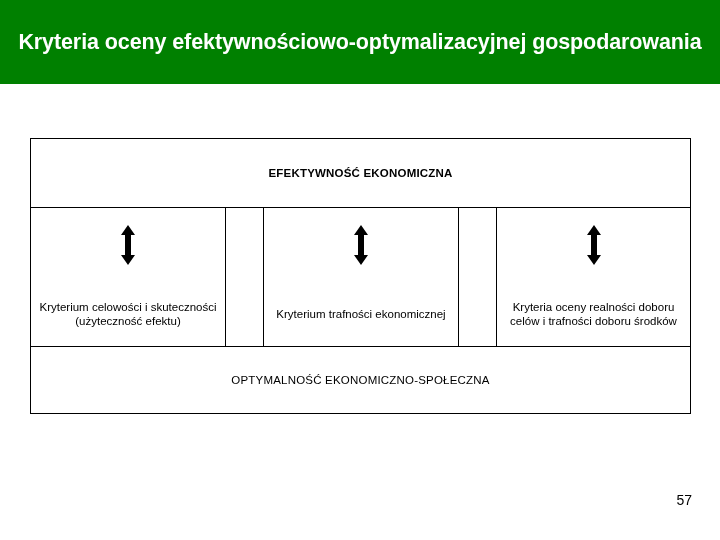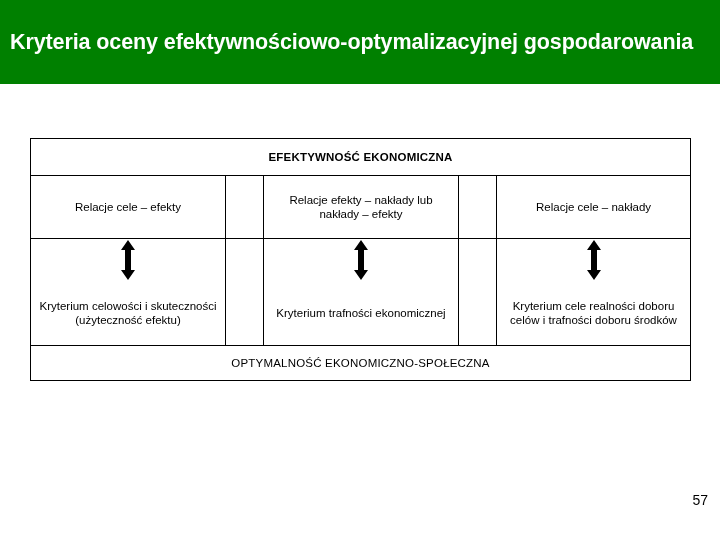--- a/index.html
+++ b/index.html
@@ -25,41 +25,41 @@
     background: #008000;
     display: flex;
     align-items: center;
     justify-content: center;
   }
   .title-text {
     color: #ffffff;
     font-size: 21.5px;
     font-weight: bold;
     line-height: 1.24;
-    text-align: left;
+    text-align: center;
     width: 700px;
     letter-spacing: -0.1px;
   }
 
   
   .diagram {
     position: absolute;
     left: 30px;
     top: 138px;
     width: 660px;
     border-collapse: collapse;
     table-layout: fixed;
   }
   .diagram td {
     border: 1px solid #000000;
     font-size: 11.5px;
     color: #000000;
     text-align: center;
     vertical-align: middle;
-    padding: 0;
+    padding: 16px;
     line-height: 1.22;
   }
   .row-header td {
     height: 36px;
     font-weight: bold;
     font-size: 11.5px;
     letter-spacing: 0.2px;
   }
   .row-top td {
     height: 54px;
@@ -94,21 +94,21 @@
     justify-content: center;
     height: 100%;
   }
   .dbl-arrow {
     display: block;
   }
 
   
   .page-number {
     position: absolute;
-    right: 12px;
+    right: 28px;
     top: 492px;
     font-size: 14px;
     color: #000000;
     text-align: right;
   }
 </style>
 </head>
 <body>
 
 <div class="title-banner">
@@ -122,27 +122,20 @@
     <col style="width:195px">
     <col style="width:38px">
     <col style="width:194px">
   </colgroup>
 
   <tbody>
       <tr class="row-header">
     <td colspan="5">EFEKTYWNOŚĆ   EKONOMICZNA</td>
   </tr>
 
-  <tr class="row-top">
-    <td>Relacje cele – efekty</td>
-    <td class="vsep-cell"></td>
-    <td>Relacje efekty – nakłady lub nakłady – efekty</td>
-    <td class="vsep-cell"></td>
-    <td>Relacje cele – nakłady</td>
-  </tr>
 
   <tr class="row-arrow">
     <td>
       <div class="arrow-wrap">
         <svg class="dbl-arrow" width="16" height="40" viewBox="0 0 16 40">
           <polygon points="8,0 15,10 11,10 11,30 15,30 8,40 1,30 5,30 5,10 1,10" fill="#000000"></polygon>
         </svg>
       </div>
     </td>
     <td class="vsep-cell"></td>
@@ -161,21 +154,21 @@
         </svg>
       </div>
     </td>
   </tr>
 
   <tr class="row-bottom">
     <td>Kryterium celowości i skuteczności (użyteczność efektu)</td>
     <td class="vsep-cell"></td>
     <td>Kryterium trafności ekonomicznej</td>
     <td class="vsep-cell"></td>
-    <td>Kryterium cele realności doboru celów i trafności doboru środków</td>
+    <td>Kryteria oceny realności doboru celów i trafności doboru środków</td>
   </tr>
 
   <tr class="row-footer">
     <td colspan="5">OPTYMALNOŚĆ   EKONOMICZNO-SPOŁECZNA</td>
   </tr>
 </tbody>
   </table>
 
 <div class="page-number">57</div>
 

